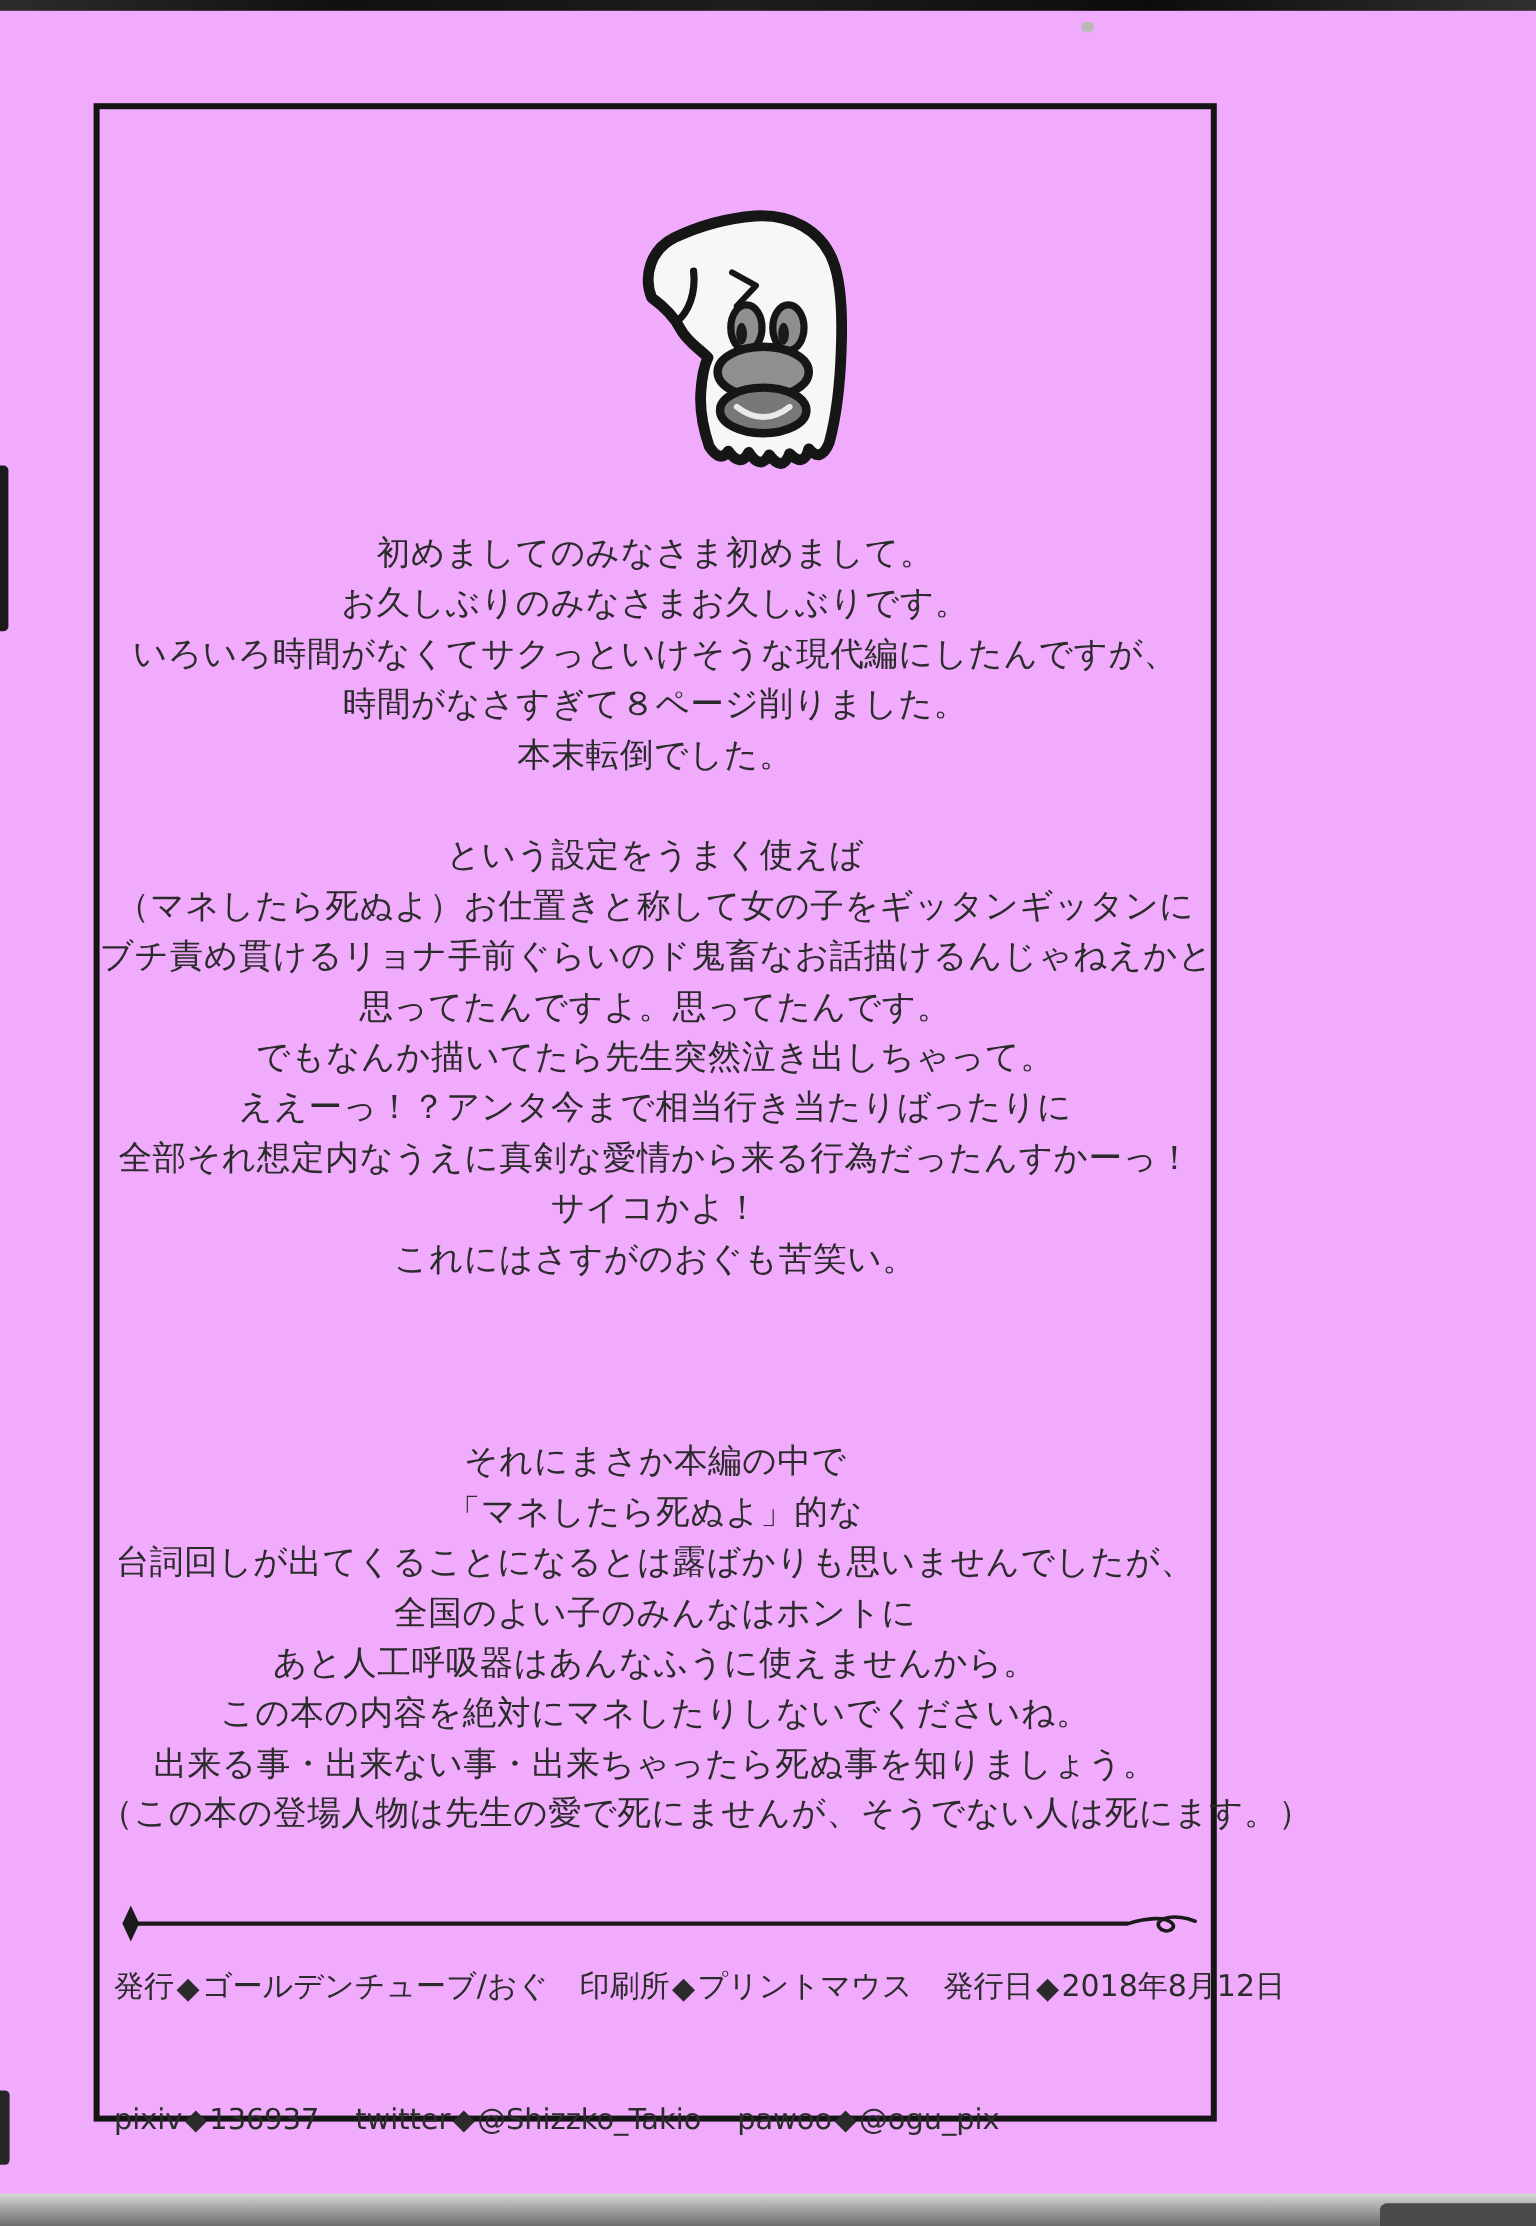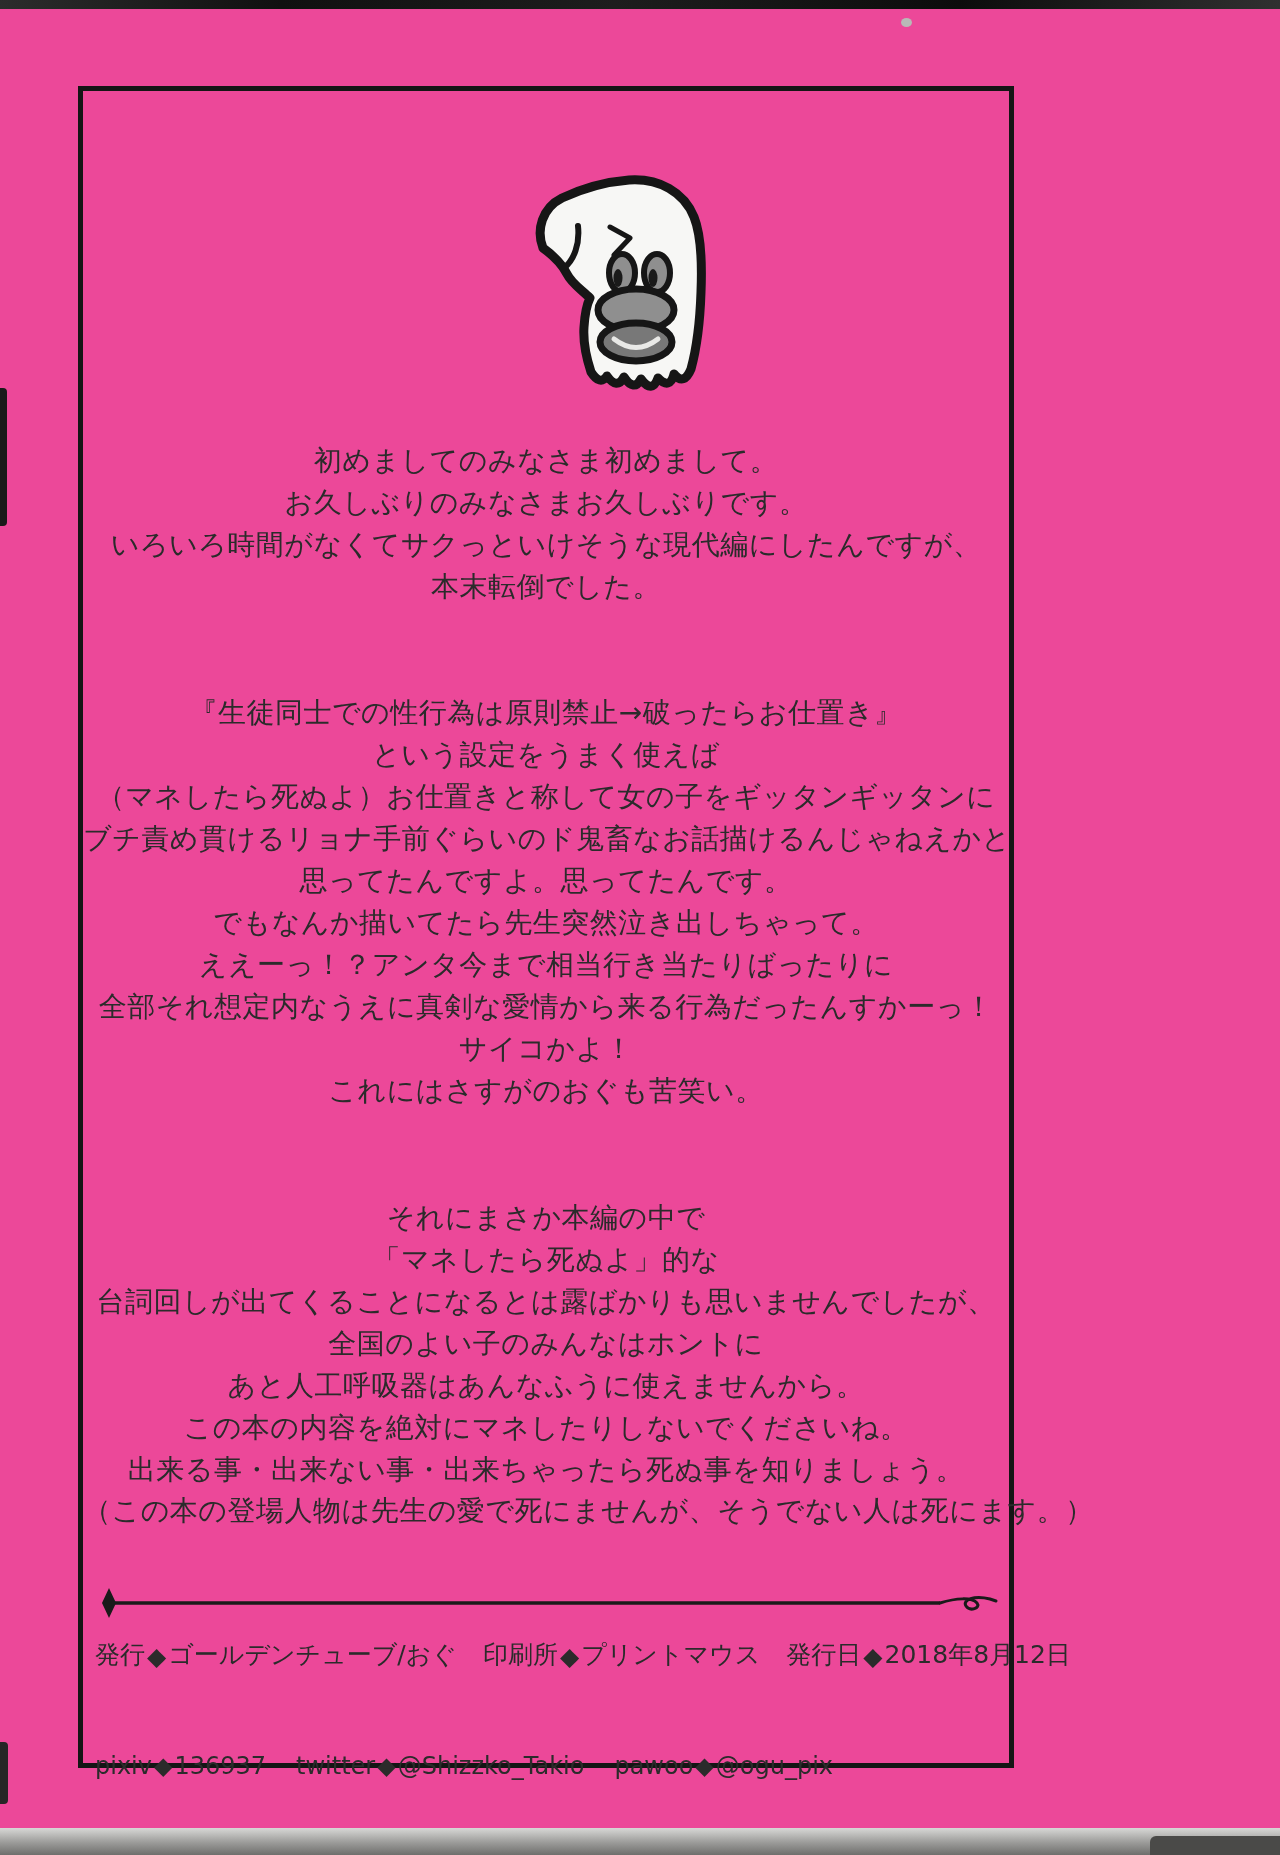--- a/index.html
+++ b/index.html
@@ -1,20 +1,20 @@
 <!DOCTYPE html>
 <html><head>
 <meta charset="utf-8">
 <style>
   * { margin:0; padding:0; box-sizing:border-box; }
   html,body { background:#e8e8e6; }
   .page {
     position:relative;
     width:1280px; height:1855px;
-    background:#ec4899;
+    background:#f0abfc;
     overflow:hidden;
     font-family:"DejaVu Sans","Liberation Sans",sans-serif;
     color:#2b2b2b;
   }
   
   .scan-top {
     position:absolute; left:0; top:0; width:100%; height:9px;
     background:linear-gradient(90deg,#2c2c2c 0%,#101010 22%,#1d1d1d 48%,#0c0c0c 75%,#303030 100%);
   }
   .scan-left-smudge {
@@ -106,25 +106,25 @@
     <ellipse cx="119" cy="106" rx="4.5" ry="9" fill="#1a1a1a"></ellipse>
     <ellipse cx="102" cy="138" rx="38" ry="21" fill="#8f8f8f" stroke="#161616" stroke-width="7"></ellipse>
     <ellipse cx="102" cy="170" rx="36" ry="19" fill="#787878" stroke="#161616" stroke-width="7"></ellipse>
     <path d="M 80,167 Q 102,184 124,167" fill="none" stroke="#e9e9e7" stroke-width="5" stroke-linecap="round"></path>
   </svg>
 
   <div class="textcol" id="block1">
     <div class="line">初めましてのみなさま初めまして。</div>
     <div class="line">お久しぶりのみなさまお久しぶりです。</div>
     <div class="line">いろいろ時間がなくてサクっといけそうな現代編にしたんですが、</div>
+    <div class="line">時間がなさすぎて８ページ削りました。</div>
     <div class="line">本末転倒でした。</div>
   </div>
 
   <div class="textcol" id="block2">
-    <div class="line">『生徒同士での性行為は原則禁止→破ったらお仕置き』</div>
     <div class="line">という設定をうまく使えば</div>
     <div class="line">（マネしたら死ぬよ）お仕置きと称して女の子をギッタンギッタンに</div>
     <div class="line">ブチ責め貫けるリョナ手前ぐらいのド鬼畜なお話描けるんじゃねえかと</div>
     <div class="line">思ってたんですよ。思ってたんです。</div>
     <div class="line">でもなんか描いてたら先生突然泣き出しちゃって。</div>
     <div class="line">ええーっ！？アンタ今まで相当行き当たりばったりに</div>
     <div class="line">全部それ想定内なうえに真剣な愛情から来る行為だったんすかーっ！</div>
     <div class="line">サイコかよ！</div>
     <div class="line">これにはさすがのおぐも苦笑い。</div>
   </div>

